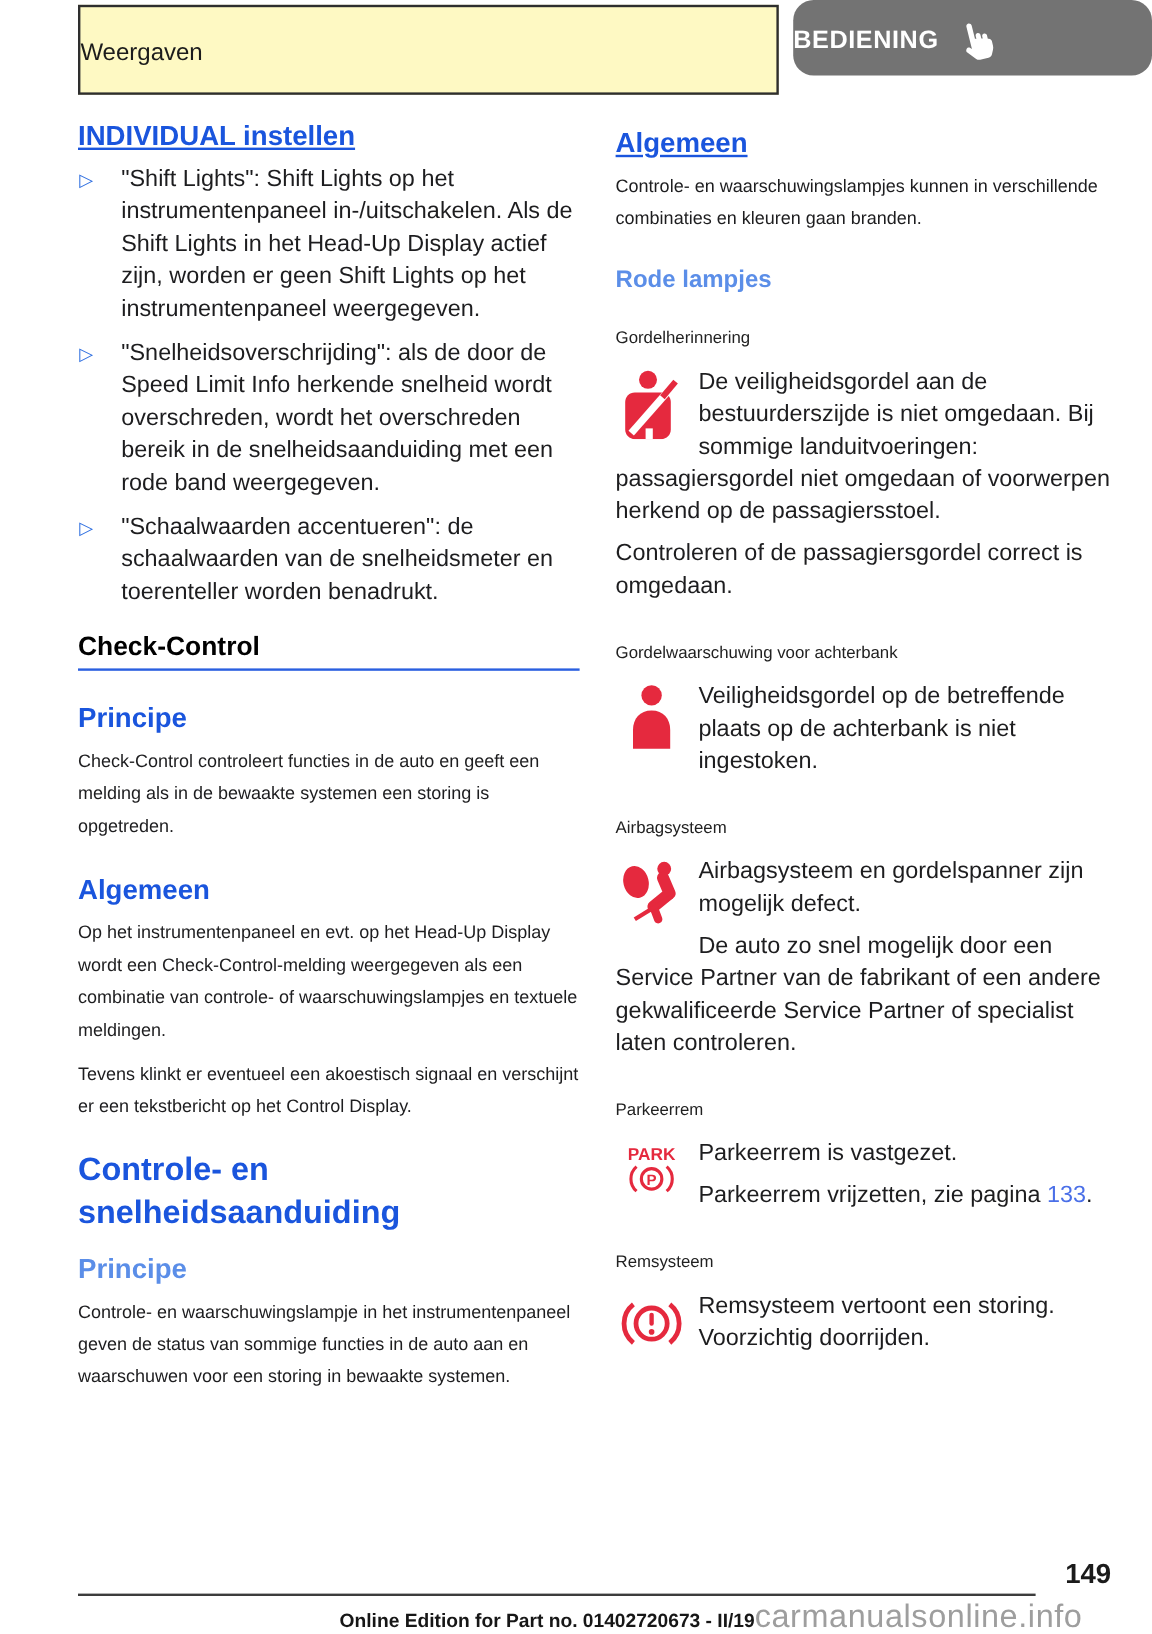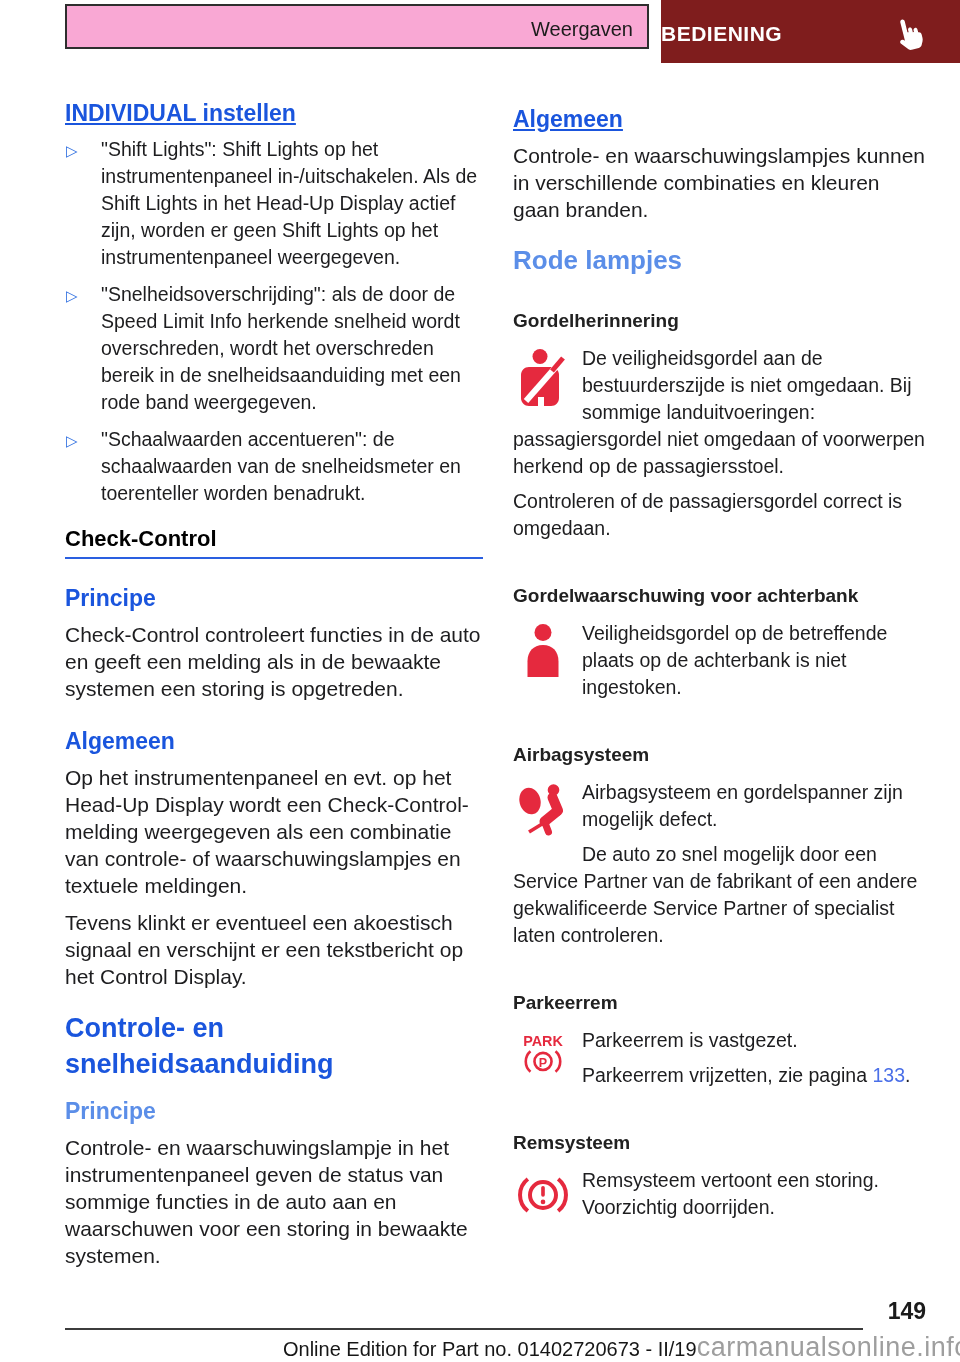--- a/index.html
+++ b/index.html
@@ -1,63 +1,63 @@
 <!DOCTYPE html>
 <html><head>
 <meta charset="utf-8">
 <style>
   html,body{margin:0;padding:0;background:#fff;}
   .page{position:relative;width:960px;height:1362px;background:#ffffff;overflow:hidden;
         font-family:"Liberation Sans",sans-serif;color:#1d1d1f;}
 
   
-  .tab-left{position:absolute;left:65px;top:4px;width:584px;height:45px;box-sizing:border-box;
-            border:2px solid #2e2e2e;background:#f9a8d4;display:flex;align-items:center;
-            justify-content:flex-end;padding-right:14px;padding-top:6px;}
+  .tab-left{position:absolute;left:65px;top:4px;width:584px;height:75px;box-sizing:border-box;
+            border:2px solid #2e2e2e;background:#fef9c3;display:flex;align-items:center;
+            padding-right:14px;padding-top:6px;}
   .tab-left span{font-size:20px;color:#1c1c1c;}
-  .tab-right{position:absolute;left:661px;top:0;width:299px;height:63px;background:#7f1d1d;
-             display:flex;align-items:center;justify-content:space-between;gap:17px;
-             padding-right:36px;box-sizing:border-box;}
+  .tab-right{position:absolute;left:661px;top:0;width:299px;height:63px;background:#737373;
+             display:flex;align-items:center;justify-content:flex-start;gap:17px;
+             padding-right:36px;box-sizing:border-box;border-radius:17px;}
   .tab-right .label{color:#fff;font-weight:bold;font-size:21px;letter-spacing:.5px;padding-top:4px;}
   .hand{transform:rotate(-14deg);margin-top:6px;}
 
   
   .col{position:absolute;top:100px;width:418px;}
   .col-left{left:65px;}
   .col-right{left:513px;}
 
   .h-sub{font-size:23px;font-weight:bold;color:#1a55dd;margin:26px 0 10px;line-height:26px;}
   .h-sub.first{margin-top:0;text-decoration:underline;}
   .h-sub.light{color:#5b8ee8;margin-top:16px;}
   .h-chapter{font-size:22px;font-weight:bold;color:#000000;line-height:36px;
              border-bottom:2px solid #2a5fe0;padding-bottom:0;margin:14px 0 0;}
   .h-chapter2{font-size:27px;font-weight:bold;color:#1a55dd;line-height:36px;margin:20px 0 0;}
-  .h-light-section{font-size:26px;font-weight:bold;color:#5b8ee8;margin:22px 0 0;line-height:30px;}
-  .h-item{font-size:19px;font-weight:bold;color:#212121;margin:34px 0 12px;line-height:24px;}
+  .h-light-section{font-size:20px;font-weight:bold;color:#5b8ee8;margin:22px 0 0;line-height:30px;}
+  .h-item{font-size:14px;font-weight:normal;color:#212121;margin:21px 0 12px;line-height:24px;}
 
-  p.body{font-size:21px;line-height:27px;margin:0 0 10px;}
+  p.body{font-size:15px;line-height:27px;margin:0 0 10px;}
   .h-sub + p.body{margin-top:0;}
 
   
   ul.bullets{list-style:none;margin:0;padding:0;}
   ul.bullets li{position:relative;padding-left:36px;margin:0 0 10px;font-size:19.5px;line-height:27px;}
   .tri{position:absolute;left:1px;top:1px;color:#2f6fe0;font-size:15px;}
 
   
   .witem{margin-bottom:6px;font-size:19.5px;line-height:27px;}
   .witem::after{content:"";display:block;clear:both;}
   .icon-box{float:left;width:52px;margin:3px 13px 4px 4px;display:flex;justify-content:center;}
   .witem p{margin:0 0 8px;}
   .pagelink{color:#4a6fe8;text-decoration:none;cursor:pointer;}
 
   
   .page-num{position:absolute;right:34px;top:1298px;font-size:23px;font-weight:bold;color:#1b1b1b;}
   .foot-rule{position:absolute;left:65px;top:1328px;width:798px;height:2px;background:#3c3c3c;}
   .foot-line{position:absolute;left:283px;top:1332px;display:flex;align-items:baseline;white-space:nowrap;}
-  .edition{font-size:20px;color:#161616;}
+  .edition{font-size:16px;color:#161616;font-weight:bold;}
   .watermark{font-size:27px;color:#9e9e9e;letter-spacing:.5px;}
 </style>
 </head>
 <body>
 
 <div class="page">
 
   <div class="tab-left">
     <span>Weergaven</span>
   </div>

